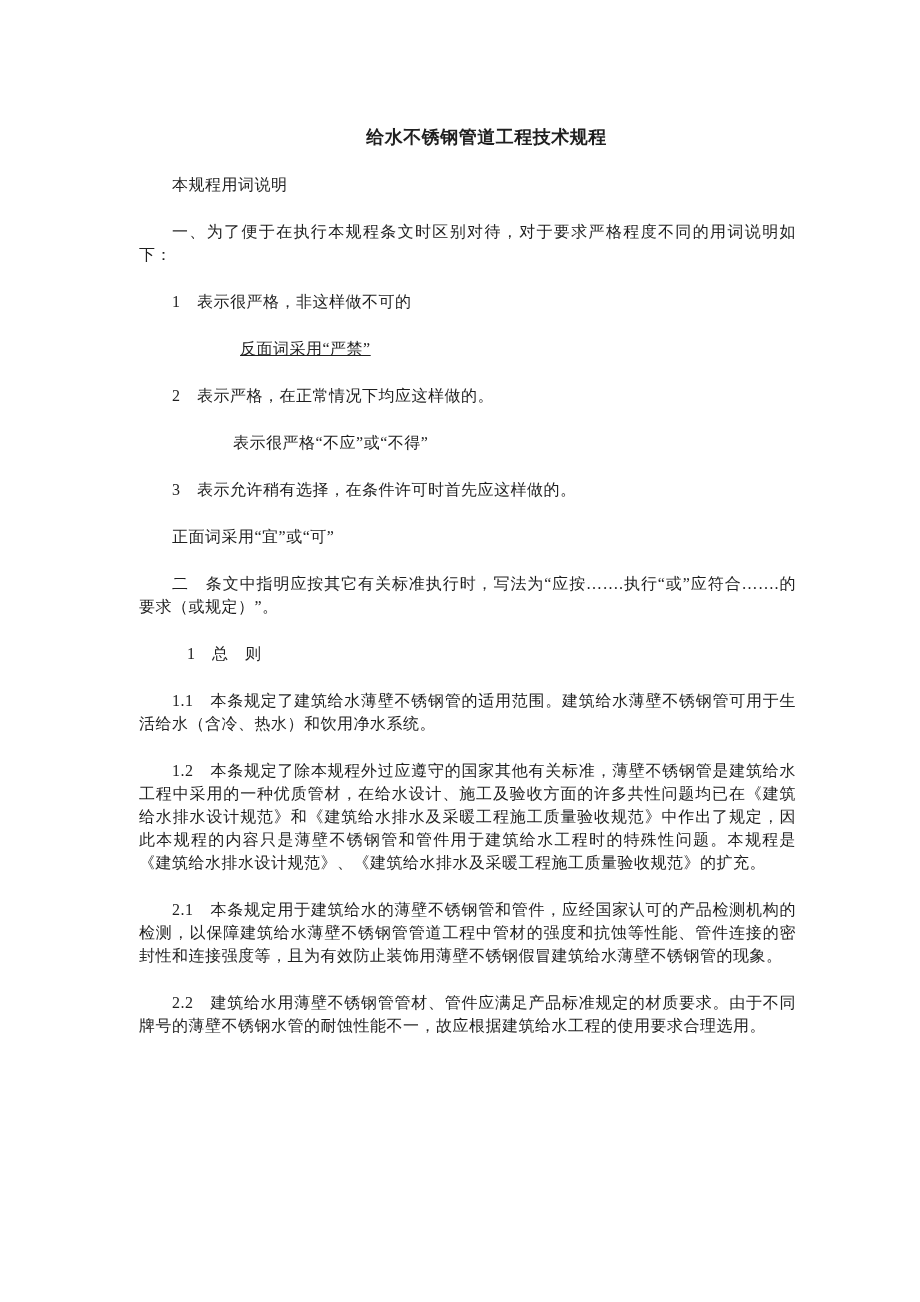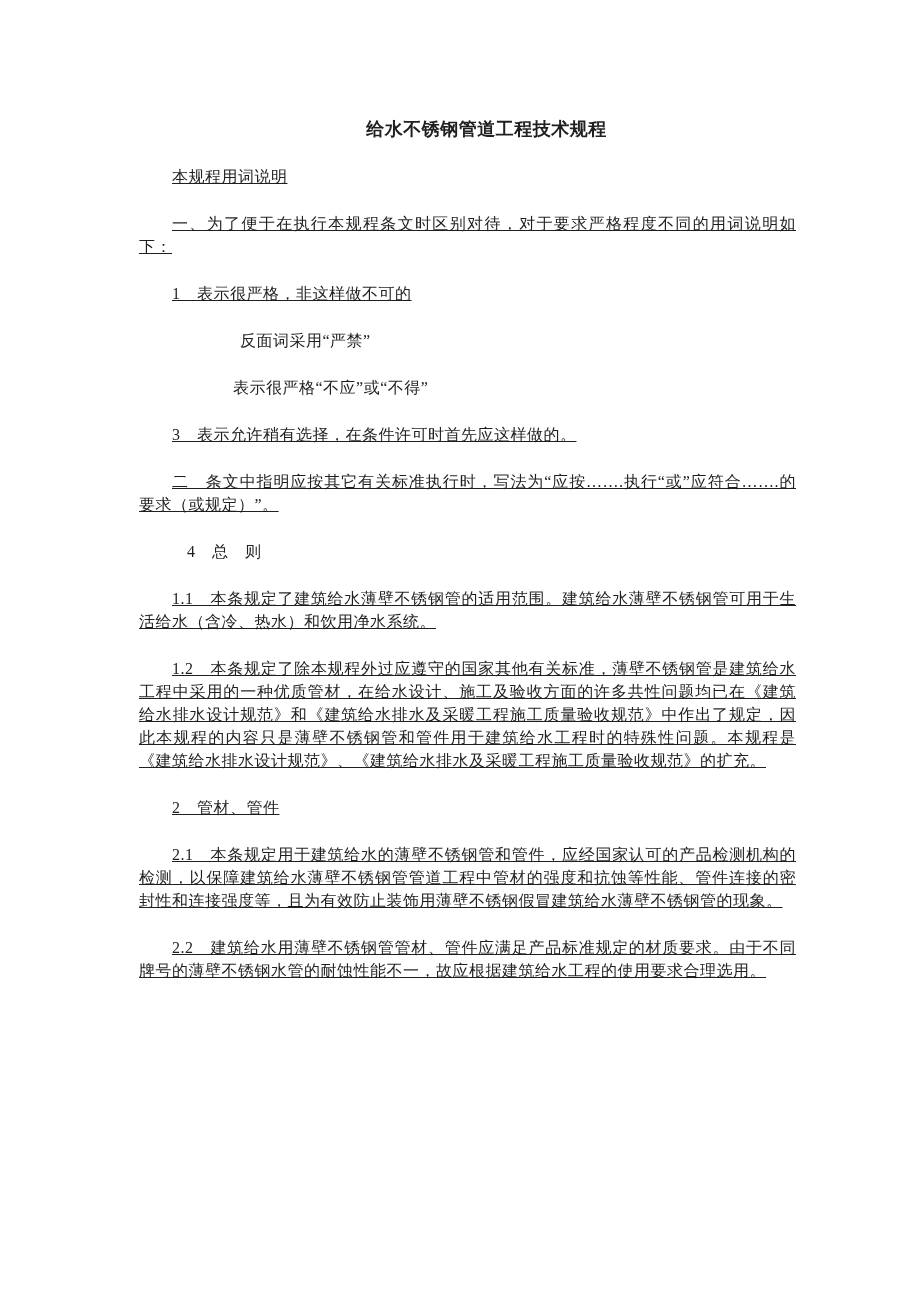--- a/index.html
+++ b/index.html
@@ -20,48 +20,49 @@
     height: 1302px;
     padding: 110px 124px 0 139px;
     background: #ffffff;
   }
   .doc-title {
     font-size: 18px;
     font-weight: bold;
     line-height: 23px;
     text-align: center;
     text-indent: 38px;
-    margin: 8px 0 24px 0;
+    margin: 16px 0 24px 0;
     letter-spacing: 0.5px;
   }
   p.doc-par {
     font-size: 16px;
     line-height: 23px;
     letter-spacing: 0.5px;
     margin: 0 0 24px 0;
     text-align: justify;
   }
   
-  .ind-a { text-indent: 33px; text-decoration: underline; }   
+  .ind-a { text-indent: 33px; }   
   .ind-b { text-indent: 94px; }   
-  .ind-c { text-indent: 101px; }  
+  .ind-c { text-indent: 101px; text-decoration: underline; }  
   .ind-h { text-indent: 48px; }   
 </style>
 </head>
 <body>
 
 <div class="page">
   <h1 class="doc-title">给水不锈钢管道工程技术规程</h1>
 
   <p class="doc-par ind-a">本规程用词说明</p>
   <p class="doc-par ind-a">一、为了便于在执行本规程条文时区别对待，对于要求严格程度不同的用词说明如下：</p>
   <p class="doc-par ind-a">1　表示很严格，非这样做不可的</p>
   <p class="doc-par ind-c">反面词采用“严禁”</p>
+  <p class="doc-par ind-a">2　表示严格，在正常情况下均应这样做的。</p>
   <p class="doc-par ind-b">表示很严格“不应”或“不得”</p>
   <p class="doc-par ind-a">3　表示允许稍有选择，在条件许可时首先应这样做的。</p>
+  <p class="doc-par ind-a">正面词采用“宜”或“可”</p>
   <p class="doc-par ind-a">二　条文中指明应按其它有关标准执行时，写法为“应按…….执行“或”应符合…….的要求（或规定）”。</p>
-  <p class="doc-par ind-h">4　总　则</p>
+  <p class="doc-par ind-h">1　总　则</p>
   <p class="doc-par ind-a">1.1　本条规定了建筑给水薄壁不锈钢管的适用范围。建筑给水薄壁不锈钢管可用于生活给水（含冷、热水）和饮用净水系统。</p>
   <p class="doc-par ind-a">1.2　本条规定了除本规程外过应遵守的国家其他有关标准，薄壁不锈钢管是建筑给水工程中采用的一种优质管材，在给水设计、施工及验收方面的许多共性问题均已在《建筑给水排水设计规范》和《建筑给水排水及采暖工程施工质量验收规范》中作出了规定，因此本规程的内容只是薄壁不锈钢管和管件用于建筑给水工程时的特殊性问题。本规程是《建筑给水排水设计规范》、《建筑给水排水及采暖工程施工质量验收规范》的扩充。</p>
-  <p class="doc-par ind-a">2　管材、管件</p>
   <p class="doc-par ind-a">2.1　本条规定用于建筑给水的薄壁不锈钢管和管件，应经国家认可的产品检测机构的检测，以保障建筑给水薄壁不锈钢管管道工程中管材的强度和抗蚀等性能、管件连接的密封性和连接强度等，且为有效防止装饰用薄壁不锈钢假冒建筑给水薄壁不锈钢管的现象。</p>
   <p class="doc-par ind-a">2.2　建筑给水用薄壁不锈钢管管材、管件应满足产品标准规定的材质要求。由于不同牌号的薄壁不锈钢水管的耐蚀性能不一，故应根据建筑给水工程的使用要求合理选用。</p>
 </div>
 
 </body></html>

